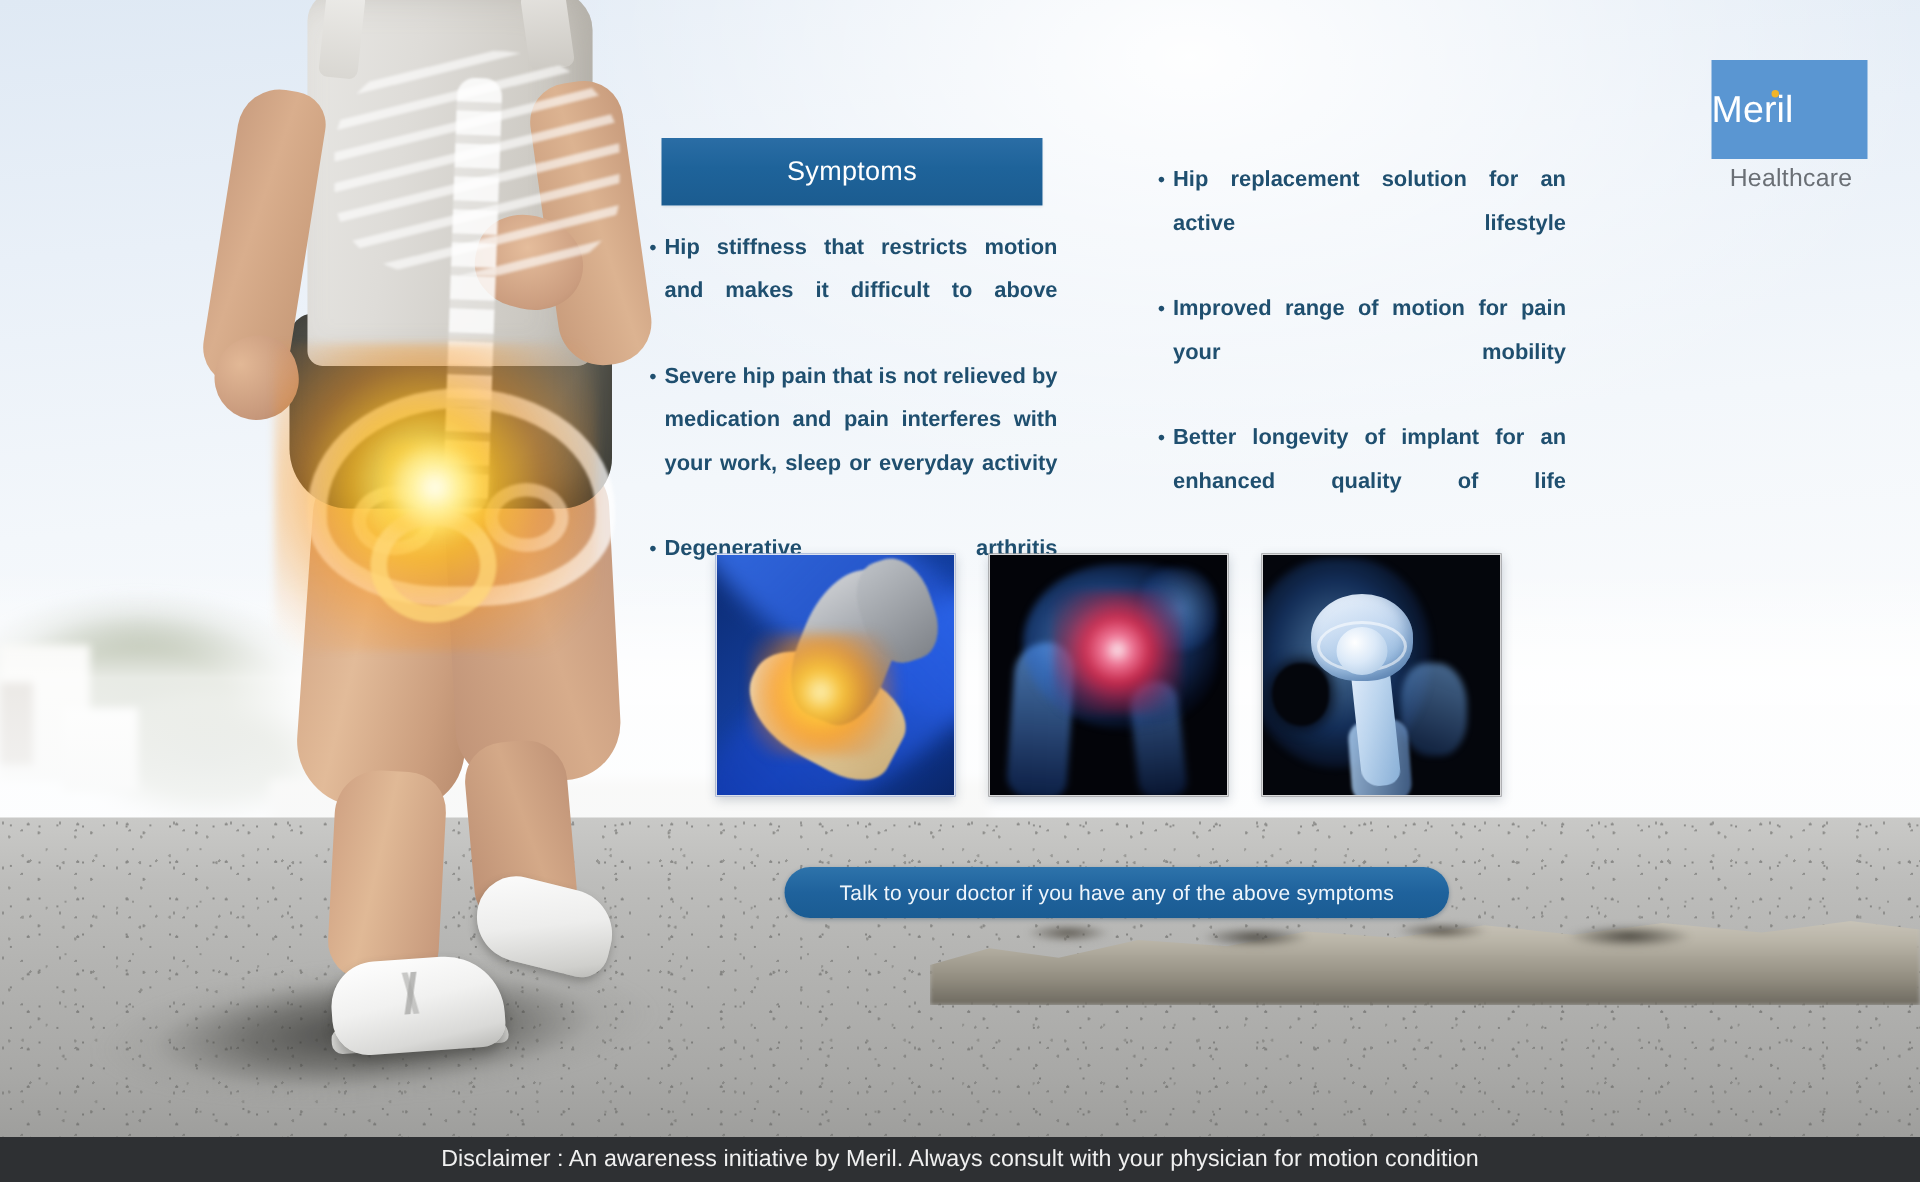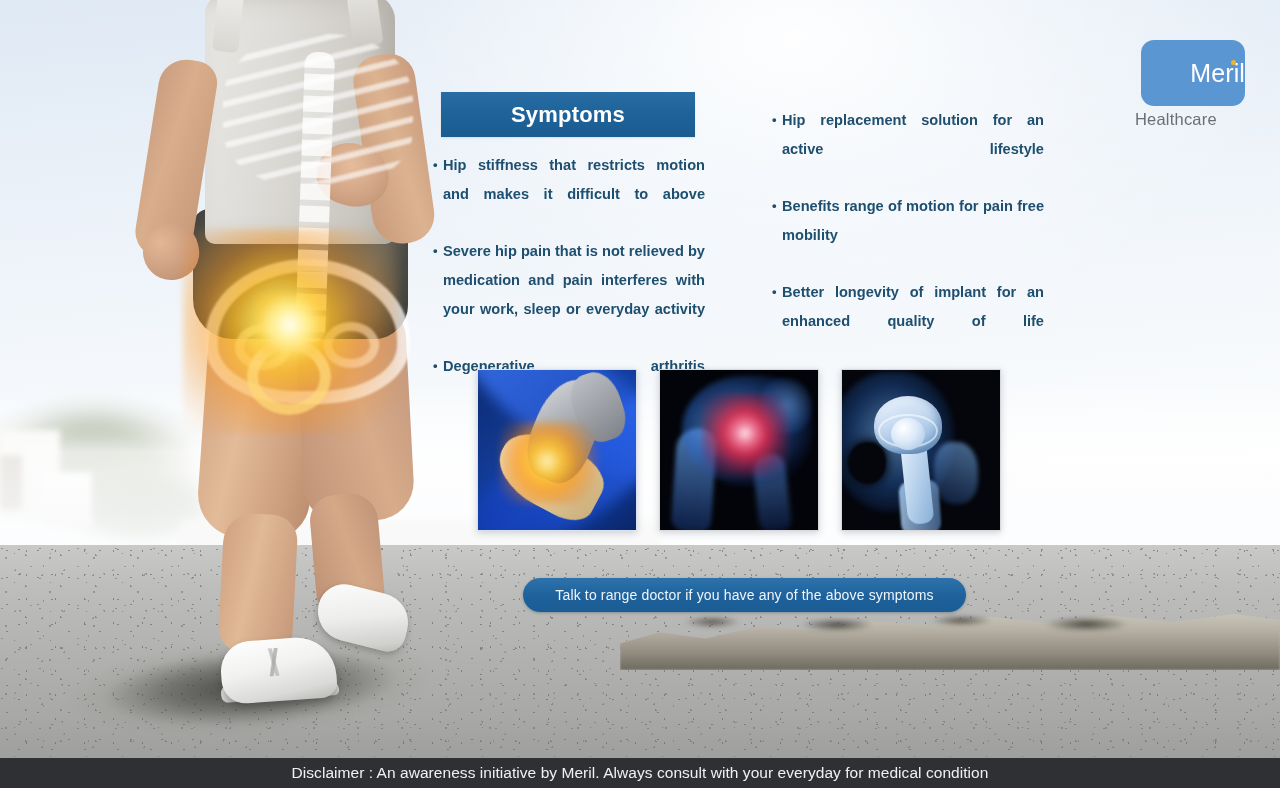--- a/index.html
+++ b/index.html
@@ -347,50 +347,50 @@
     text-align:center;
     font-family:"Liberation Serif", serif;
     font-style:italic; font-size:6.2px; letter-spacing:.05px;
     color:#2a4a86;
   }
 
   .meril-logo { position:absolute; left:1141px; top:40px; width:106px; height:92px; }
   .meril-box {
     position:absolute; left:0; top:0; width:104px; height:66px;
     background:#5a96d2;
-    display:flex; align-items:center; justify-content:flex-end;border-radius:13px;
+    display:flex; align-items:center; justify-content:flex-start;
   }
   .meril-word {
     position:relative;
     color:#ffffff; font-size:25px; font-weight:400; letter-spacing:.1px;
     font-family:"Liberation Sans", sans-serif;
   }
   .meril-dot {
     position:absolute; right:9.5px; top:1px;
     width:5px; height:5px; border-radius:50%; background:#f0b429;
   }
   .meril-sub {
     position:absolute; left:-6px; top:70px; width:118px;
-    text-align:left;
+    text-align:center;
     color:#6a6f75; font-size:16.5px; font-weight:400; letter-spacing:.2px;
   }
 
   
   .col { position:absolute; }
   .col-symptoms { left:441px; top:92px; width:254px; }
   .col-benefits { left:798px; top:92px; width:247px; }
 
   .banner {
     height:45px;
     background:linear-gradient(180deg,#2a6da5 0%, #1e639a 45%, #1b5c90 100%);
     display:flex; align-items:center; justify-content:center;
     box-shadow:0 1px 2px rgba(0,0,0,.10);
   }
   .banner-text {
-    color:#ffffff; font-size:22px; font-weight:700; letter-spacing:.2px;
+    color:#ffffff; font-size:18px; font-weight:400; letter-spacing:.2px;
   }
 
   .bullets { margin-top:14px; }
   .bullet {
     display:flex;
     color:#1f4f6f;
     font-size:14.6px;
     line-height:28.7px;
     font-weight:700;
     margin-bottom:0px;
@@ -659,21 +659,21 @@
   </div>
 
   <div class="col col-benefits">
     <div class="bullets">
       <div class="bullet">
         <span class="bullet-dot">•</span>
         <span class="bullet-text">Hip replacement solution for an active lifestyle</span>
       </div>
       <div class="bullet">
         <span class="bullet-dot">•</span>
-        <span class="bullet-text">Benefits range of motion for pain free mobility</span>
+        <span class="bullet-text">Improved range of motion for pain your mobility</span>
       </div>
       <div class="bullet">
         <span class="bullet-dot">•</span>
         <span class="bullet-text">Better longevity of implant for an enhanced quality of life</span>
       </div>
     </div>
   </div>
 
   <div class="img-strip">
     <div class="med-img m1">
@@ -697,20 +697,20 @@
       <div class="m3-foramen"></div>
       <div class="m3-femurshaft"></div>
       <div class="m3-stem"></div>
       <div class="m3-cup"></div>
       <div class="m3-cup-rim"></div>
       <div class="m3-ball"></div>
     </div>
   </div>
 
   <div class="cta">
-    <span class="cta-text">Talk to range doctor if you have any of the above symptoms</span>
+    <span class="cta-text">Talk to your doctor if you have any of the above symptoms</span>
   </div>
 
   <div class="disclaimer">
-    <span class="disclaimer-text">Disclaimer : An awareness initiative by Meril. Always consult with your everyday for medical condition</span>
+    <span class="disclaimer-text">Disclaimer : An awareness initiative by Meril. Always consult with your physician for motion condition</span>
   </div>
 
 </div>
 
 </body></html>

